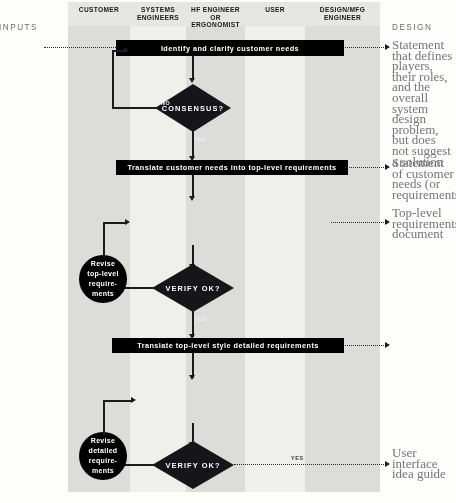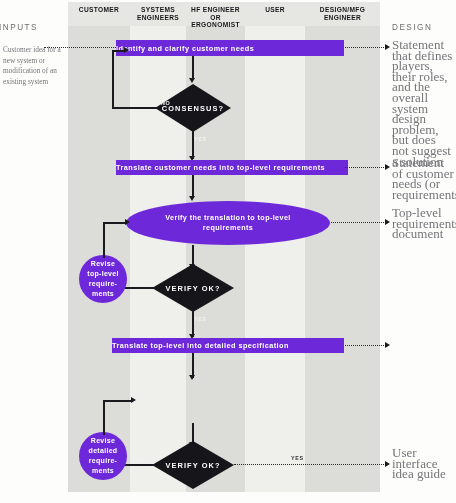--- a/index.html
+++ b/index.html
@@ -65,24 +65,25 @@
     font-size: 13px;
     line-height: 10.6px;
     color: #75757a;
     font-family: "Liberation Serif", serif;
     width: 62px;
   }
 
   
   .node {
     position: absolute;
-    background: #6d28d9;
+    background: #000000;
     color: #ffffff;
     display: flex;
     align-items: center;
+    justify-content: center;
     text-align: center;
     font-weight: bold;
     box-sizing: border-box;
   }
   .proc {
     font-size: 7.3px;
     letter-spacing: .45px;
   }
   .ellipse {
     border-radius: 50%;
@@ -177,21 +178,20 @@
   <div class="lane-head" style="left:245px; width:60px;">
     <span>USER</span>
   </div>
   <div class="lane-head" style="left:305px; width:75px;">
     <span>DESIGN/MFG ENGINEER</span>
   </div>
 
   <div class="side-title" style="left:-1px; top:23px;">INPUTS</div>
   <div class="side-title" style="left:392px; top:23px;">DESIGN</div>
 
-  <div class="side-note" style="left:3px; top:45px;">Customer idea for a new system or modification of an existing system</div>
 
   <div class="out-note" style="left:392px; top:40px;">Statement that defines players, their roles, and the overall system design problem, but does not suggest a solution</div>
   <div class="out-note" style="left:392px; top:158px;">Statement of customer needs (or requirements)</div>
   <div class="out-note" style="left:392px; top:208px;">Top-level requirements document</div>
   <div class="out-note" style="left:392px; top:448px;">User interface idea guide</div>
 
   <div class="dotted" style="left:44px; top:47px; width:84px;"></div>
   <div class="arrow-r" style="left:126px; top:43.5px;"></div>
 
   <div class="node proc" style="left:116px; top:40px; width:228px; height:16px;">
@@ -222,23 +222,20 @@
   <div class="node proc" style="left:116px; top:160px; width:232px; height:15px;">
     <span>Translate customer needs into top-level requirements</span>
   </div>
 
   <div class="dotted" style="left:345px; top:167px; width:43px;"></div>
   <div class="arrow-r" style="left:385px; top:163.5px;"></div>
 
   <div class="vline" style="left:192px; top:175px; height:23px;"></div>
   <div class="arrow-d" style="left:189.2px; top:196px;"></div>
 
-  <div class="node ellipse" style="left:126px; top:201px; width:204px; height:44px;">
-    <span>Verify the translation to top-level requirements</span>
-  </div>
 
   <div class="dotted" style="left:331px; top:222px; width:57px;"></div>
   <div class="arrow-r" style="left:385px; top:218.5px;"></div>
 
   <div class="vline" style="left:192px; top:245px; height:22px;"></div>
   <div class="arrow-d" style="left:189.2px; top:264px;"></div>
 
   <div class="diamond-wrap" style="left:152px; top:264px; width:82px; height:48px;">
     <div class="diamond-shape"></div>
     <div class="diamond-label">VERIFY OK?</div>
@@ -254,21 +251,21 @@
 
   <div class="vline" style="left:103px; top:222px; height:36px;"></div>
   <div class="hline" style="left:103px; top:222px; width:24px;"></div>
   <div class="arrow-r" style="left:125px; top:218.5px;"></div>
 
   <div class="vline" style="left:192px; top:311px; height:26px;"></div>
   <div class="arrow-d" style="left:189.2px; top:334px;"></div>
   <div class="branch-lbl" style="left:194px; top:316px;">YES</div>
 
   <div class="node proc" style="left:112px; top:338px; width:232px; height:15px;">
-    <span>Translate top-level into detailed specification</span>
+    <span>Translate top-level style detailed requirements</span>
   </div>
 
   <div class="dotted" style="left:345px; top:345px; width:43px;"></div>
   <div class="arrow-r" style="left:385px; top:341.5px;"></div>
 
   <div class="vline" style="left:192px; top:353px; height:25px;"></div>
   <div class="arrow-d" style="left:189.2px; top:375px;"></div>
 
 
   <div class="vline" style="left:192px; top:423px; height:22px;"></div>

